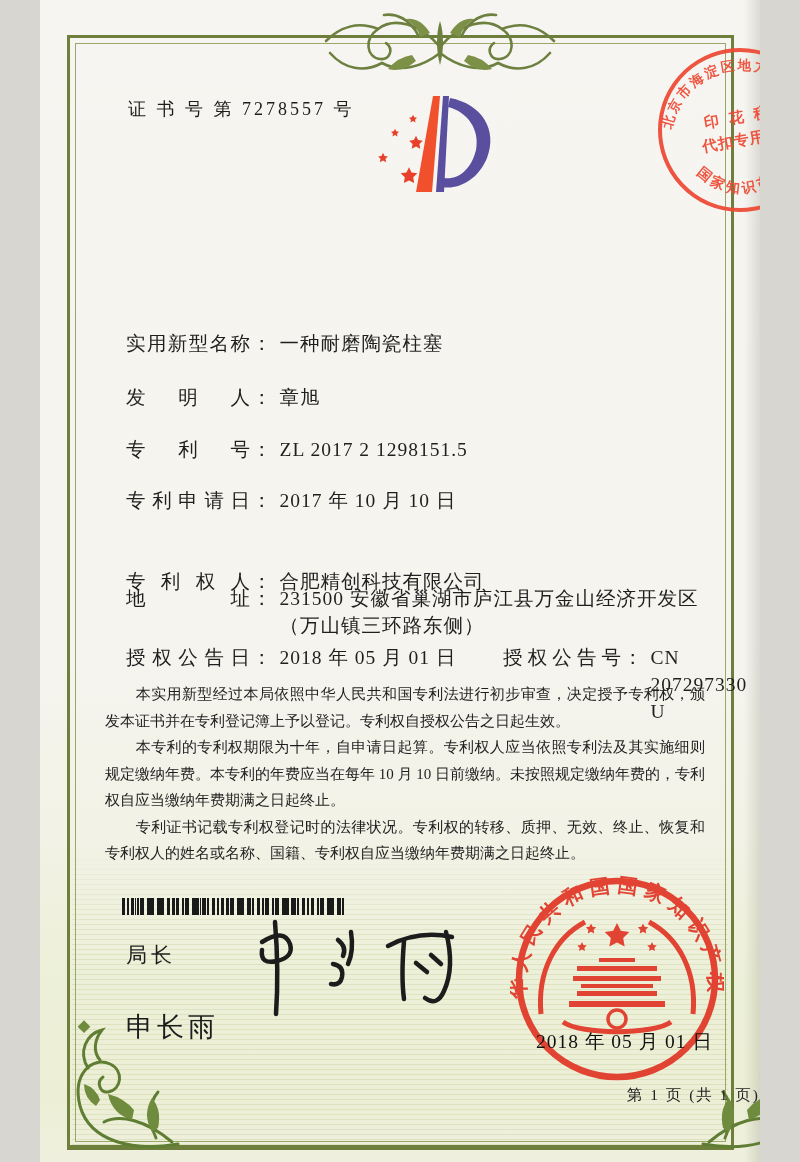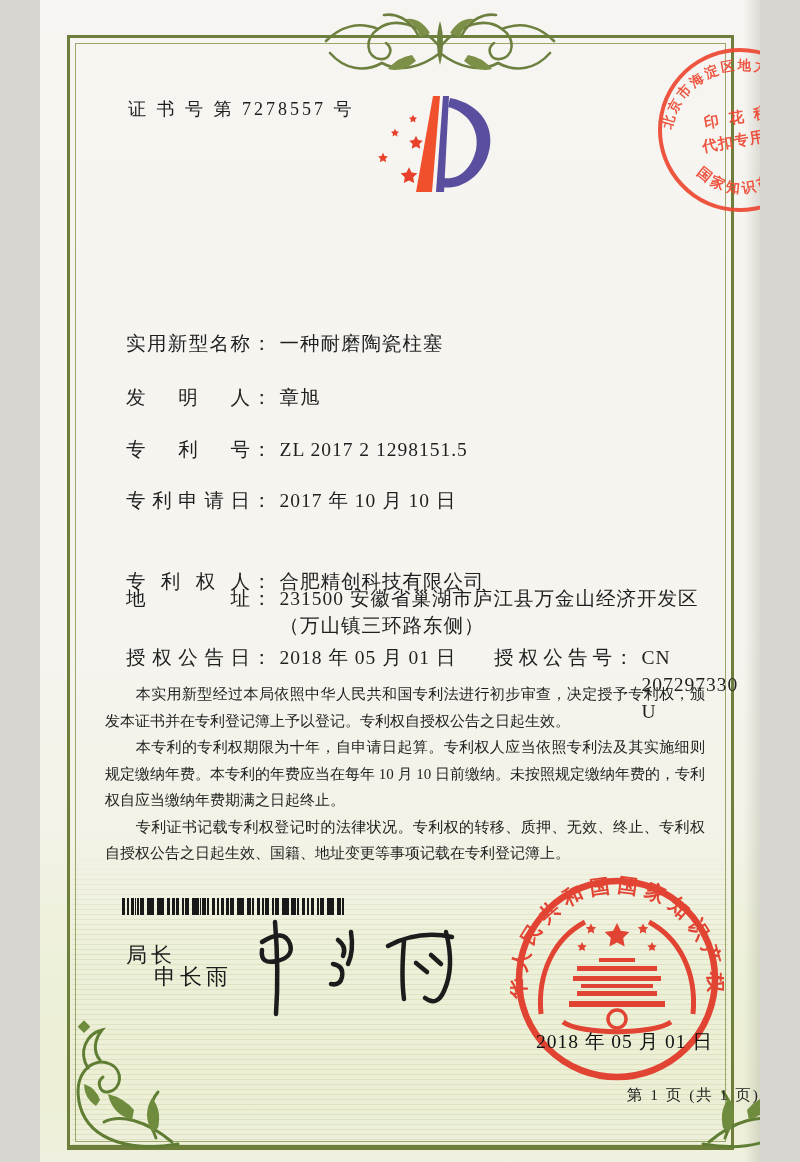--- a/index.html
+++ b/index.html
@@ -32,33 +32,33 @@
   .tax-stamp text{fill:#ee4833;font-family:"Liberation Sans","DejaVu Sans",sans-serif;font-weight:600;}
   
   .frow{position:absolute;left:86px;right:58px;font-size:19.5px;color:#1f1f1f;display:flex;align-items:flex-start;line-height:27px;}
   .flabel{flex:0 0 124px;text-align:justify;text-align-last:justify;text-justify:inter-character;}
   .fcolon{margin:0 8px 0 2px;}
   .fval{flex:1;letter-spacing:1px;}
   .row-name{top:330px}.row-inventor{top:384px}.row-patentno{top:436px}
   .row-filing{top:487px}.row-patentee{top:568px}.row-address{top:585px}.row-grant{top:644px}
   .addr-val{max-width:470px;}
   .grant-right{position:absolute;left:368px;top:0;display:flex;}
-  .grant-right .flabel{flex:0 0 118px;}
+  .grant-right .flabel{flex:0 0 118px;margin-left:9px;}
   
   .body-text{position:absolute;left:65px;right:55px;top:681px;font-size:15px;line-height:26.5px;
     text-align:justify;color:#1e1e1e;}
   .body-text p{margin:0;text-indent:2.05em;}
   
   .barcode{position:absolute;left:82px;top:898px;width:222px;height:17px;
     background:
       repeating-linear-gradient(90deg,#191919 0 2px,rgba(0,0,0,0) 2px 5px),
       repeating-linear-gradient(90deg,#191919 0 3px,rgba(0,0,0,0) 3px 9px),
       repeating-linear-gradient(90deg,#191919 0 1px,rgba(0,0,0,0) 1px 13px);}
   .director-title{position:absolute;left:86px;top:941px;font-size:21px;letter-spacing:4px;color:#1c1c1c;}
-  .director-name{position:absolute;left:86px;top:962px;font-size:22px;letter-spacing:4px;color:#1c1c1c;margin-left:28px;}
+  .director-name{position:absolute;left:86px;top:1009px;font-size:27px;letter-spacing:4px;color:#1c1c1c;}
   .signature{position:absolute;left:198px;top:910px;}
   .grant-seal{position:absolute;left:470px;top:872px;opacity:.95;}
   .grant-seal text{fill:#e23b2b;font-family:"Liberation Sans","DejaVu Sans",sans-serif;font-weight:700;}
   .seal-date{position:absolute;left:496px;top:1028px;font-size:19.5px;letter-spacing:1px;color:#101010;z-index:5;}
   .page-footer{position:absolute;left:0;right:0;top:1085px;text-align:right;font-size:15.5px;letter-spacing:2px;color:#222;padding-left:28px;}
   
   .flourish-top{position:absolute;left:264px;top:5px;}
   .flourish-bl{position:absolute;left:20px;top:1020px;}
   .flourish-br{position:absolute;left:655px;top:1020px;transform:scaleX(-1);}
   svg{display:block;}
@@ -197,21 +197,21 @@
     <span class="grant-right">
       <span class="flabel">授权公告号</span>
         <span class="fcolon">：</span>
         <span class="fval">CN 207297330 U</span>
     </span>
   </div>
 
   <div class="body-text">
     <p>本实用新型经过本局依照中华人民共和国专利法进行初步审查，决定授予专利权，颁发本证书并在专利登记簿上予以登记。专利权自授权公告之日起生效。</p>
     <p>本专利的专利权期限为十年，自申请日起算。专利权人应当依照专利法及其实施细则规定缴纳年费。本专利的年费应当在每年 10 月 10 日前缴纳。未按照规定缴纳年费的，专利权自应当缴纳年费期满之日起终止。</p>
-    <p>专利证书记载专利权登记时的法律状况。专利权的转移、质押、无效、终止、专利权自授权公告之日起生效、国籍、地址变更等事项记载在专利登记簿上。</p>
+    <p>专利证书记载专利权登记时的法律状况。专利权的转移、质押、无效、终止、恢复和专利权人的姓名或名称、国籍、专利权自应当缴纳年费期满之日起终止。</p>
   </div>
 
   <div class="barcode"></div>
 
   <div class="director-title">局长</div>
   <div class="director-name">申长雨</div>
 
   <svg class="signature" width="240" height="112" viewBox="0 0 240 112">
     <g fill="none" stroke="#1c1c1c" stroke-width="4.5" stroke-linecap="round" stroke-linejoin="round">
       <path d="M24,32 q22,-14 28,2 q4,13 -13,17 q-17,4 -15,-11"></path>

